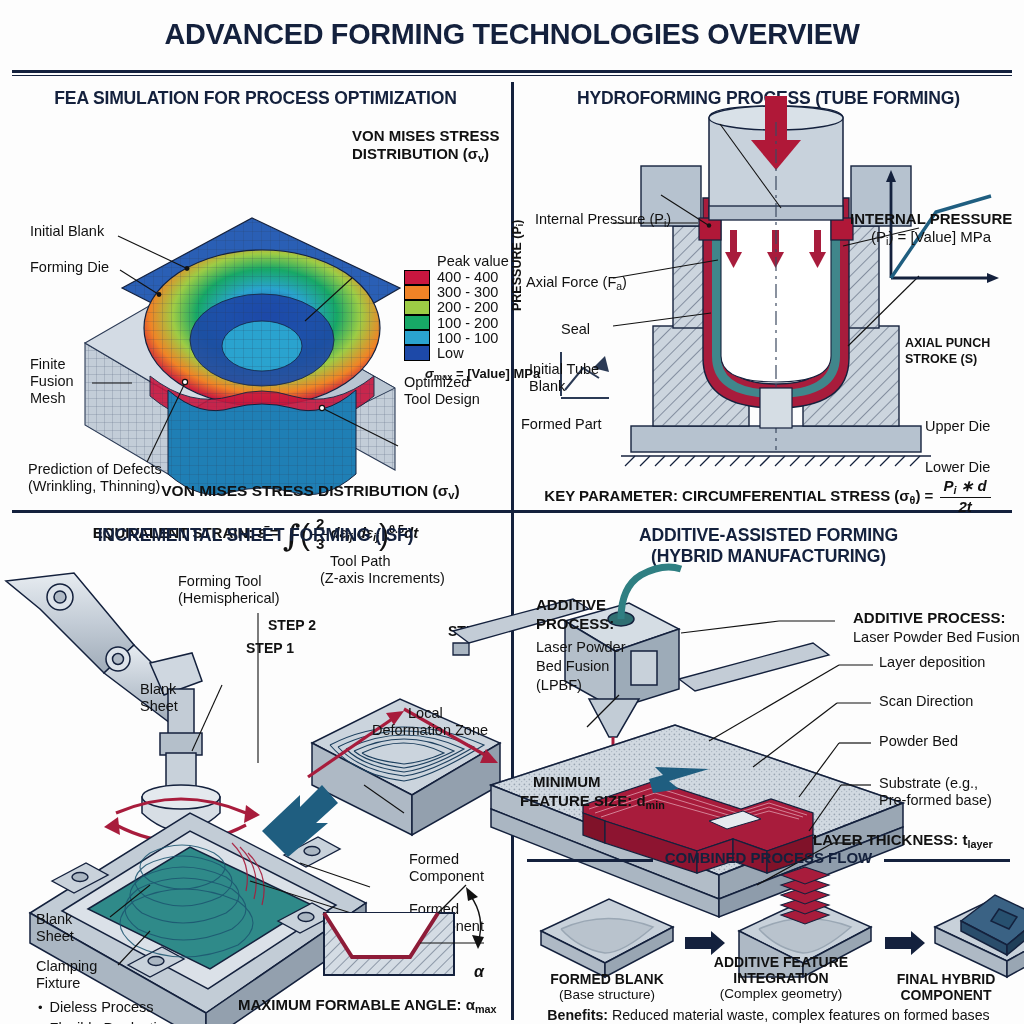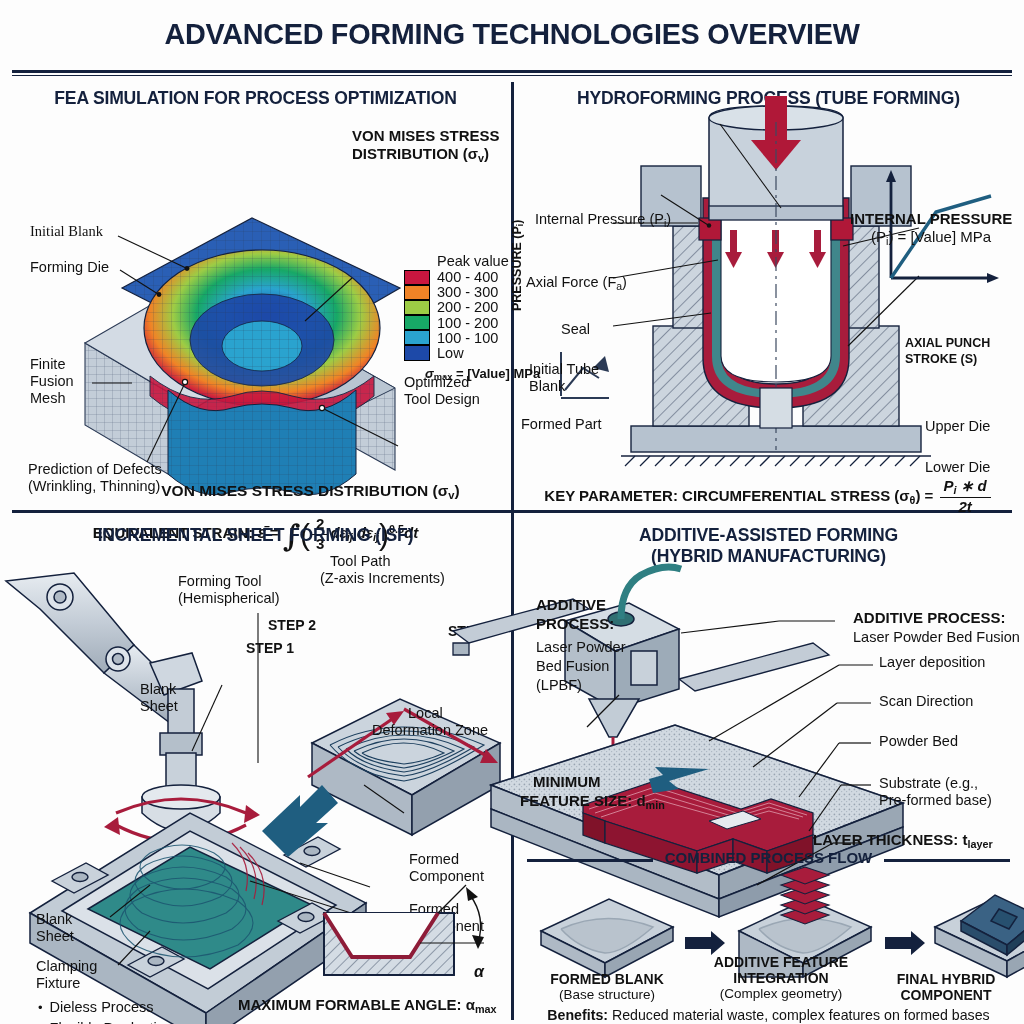--- a/index.html
+++ b/index.html
@@ -176,21 +176,21 @@
           <circle cx="159" cy="216.5" r="2.4" fill="#111" stroke="none"></circle>
           <line x1="92" y1="305" x2="132" y2="305"></line>
           <line x1="147" y1="384" x2="185" y2="305"></line>
           <circle cx="185" cy="304" r="2.6" fill="#fff" stroke="#111" stroke-width="1.2"></circle>
           <line x1="398" y1="368" x2="322" y2="330"></line>
           <circle cx="322" cy="330" r="2.6" fill="#fff" stroke="#111" stroke-width="1.2"></circle>
           <line x1="352" y1="200" x2="305" y2="243"></line>
         </g>
       </svg>
 
-      <div class="lbl" style="left:30px; top:145px;font-family:Liberation Serif, serif;">Initial Blank</div>
+      <div class="lbl" style="left:30px; top:145px;">Initial Blank</div>
       <div class="lbl" style="left:30px; top:181px;">Forming Die</div>
       <div class="lbl" style="left:30px; top:278px;">Finite</div>
       <div class="lbl" style="left:30px; top:295px;">Fusion</div>
       <div class="lbl" style="left:30px; top:312px;">Mesh</div>
       <div class="lbl" style="left:28px; top:383px;">Prediction of Defects</div>
       <div class="lbl" style="left:28px; top:400px;">(Wrinkling, Thinning)</div>
       <div class="lbl" style="left:404px; top:296px;">Optimized</div>
       <div class="lbl" style="left:404px; top:313px;">Tool Design</div>
 
       <div class="lbl bold" style="left:352px; top:50px; font-size:15px;">VON MISES STRESS</div>

